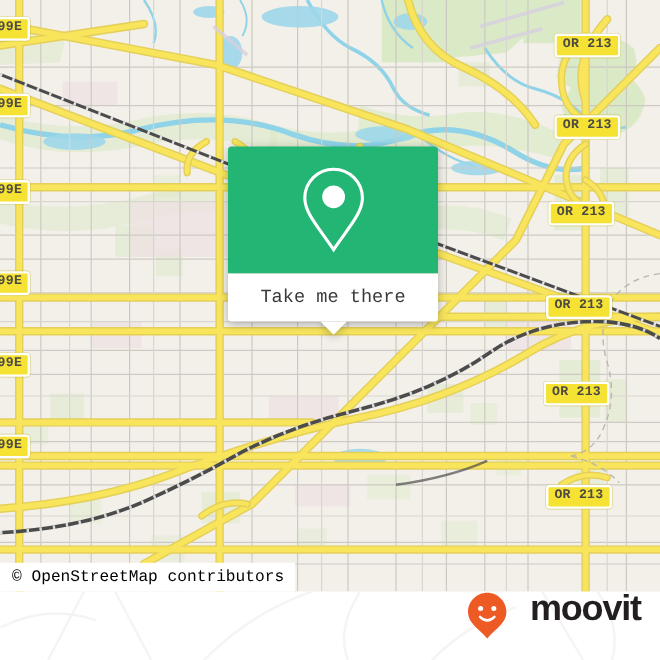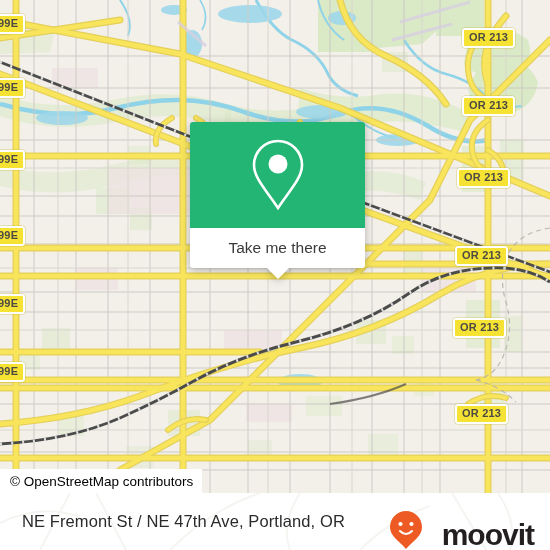--- a/index.html
+++ b/index.html
@@ -4,21 +4,21 @@
 <style>
   html,body{margin:0;padding:0;}
   body{
     width:550px;height:550px;overflow:hidden;
     font-family:"Liberation Sans", sans-serif;
     background:#f2efe9;
   }
   #app{position:relative;width:550px;height:550px;overflow:hidden;background:#f2efe9;}
 
   
-  #map{position:absolute;left:0;top:0;width:550px;height:493px;overflow:hidden;background:#f3f0ea;}
+  #map{position:absolute;left:0;top:0;width:550px;height:493px;overflow:hidden;background:#f3f0ea;font-family:Liberation Mono, monospace;}
   #map svg{display:block;}
 
   
   .shield{
     position:absolute;
     background:#f5e233;
     border:2px solid #ffffff;
     border-radius:3px;
     color:#4c4a43;
     font-weight:bold;
@@ -66,21 +66,21 @@
     background:#ffffff;overflow:hidden;
   }
   #footer-wm{position:absolute;left:0;top:0;width:550px;height:57px;opacity:.5;}
   #footer-title{
     position:absolute;left:22px;top:0;height:57px;
     display:flex;align-items:center;
     color:#2b2b2b;font-size:16.5px;letter-spacing:.1px;
   }
   #brand{
     position:absolute;right:16px;top:0;height:57px;
-    display:flex;align-items:flex-end;gap:19px;
+    display:flex;align-items:flex-start;gap:19px;
   }
   #brand-text{
     color:#231f20;font-size:30px;font-weight:bold;letter-spacing:-1px;
     line-height:30px;
   }
 </style>
 </head>
 <body>
 
 <div id="app">
@@ -331,23 +331,20 @@
         <path d="M40 57 L70 0"></path>
           <path d="M96 0 L126 57"></path>
         <path d="M170 57 q40 -40 90 -57"></path>
           <path d="M300 0 q-20 32 -10 57"></path>
         <path d="M360 57 q30 -30 70 -44"></path>
           <path d="M452 0 L486 57"></path>
         <path d="M498 0 q20 30 12 57"></path>
           <path d="M0 30 q40 -20 80 -6"></path>
       </g>
     </svg>
-    <div id="footer-title">
-      <span>NE Fremont St / NE 47th Ave, Portland, OR</span>
-    </div>
     <div id="brand">
       <svg width="34" height="40" viewBox="0 0 34 40">
         <path d="M17 1 C8.2 1 1 8.2 1 17 C1 26 9 30 17 39 C25 30 33 26 33 17 C33 8.2 25.8 1 17 1 Z" fill="#ee5a24"></path>
         <circle cx="11.5" cy="14" r="2.1" fill="#ffffff"></circle>
         <circle cx="22.5" cy="14" r="2.1" fill="#ffffff"></circle>
         <path d="M11 21 q6 6 12 0" fill="none" stroke="#ffffff" stroke-width="2.1" stroke-linecap="round"></path>
       </svg>
       <span id="brand-text">moovit</span>
     </div>
   </div>

